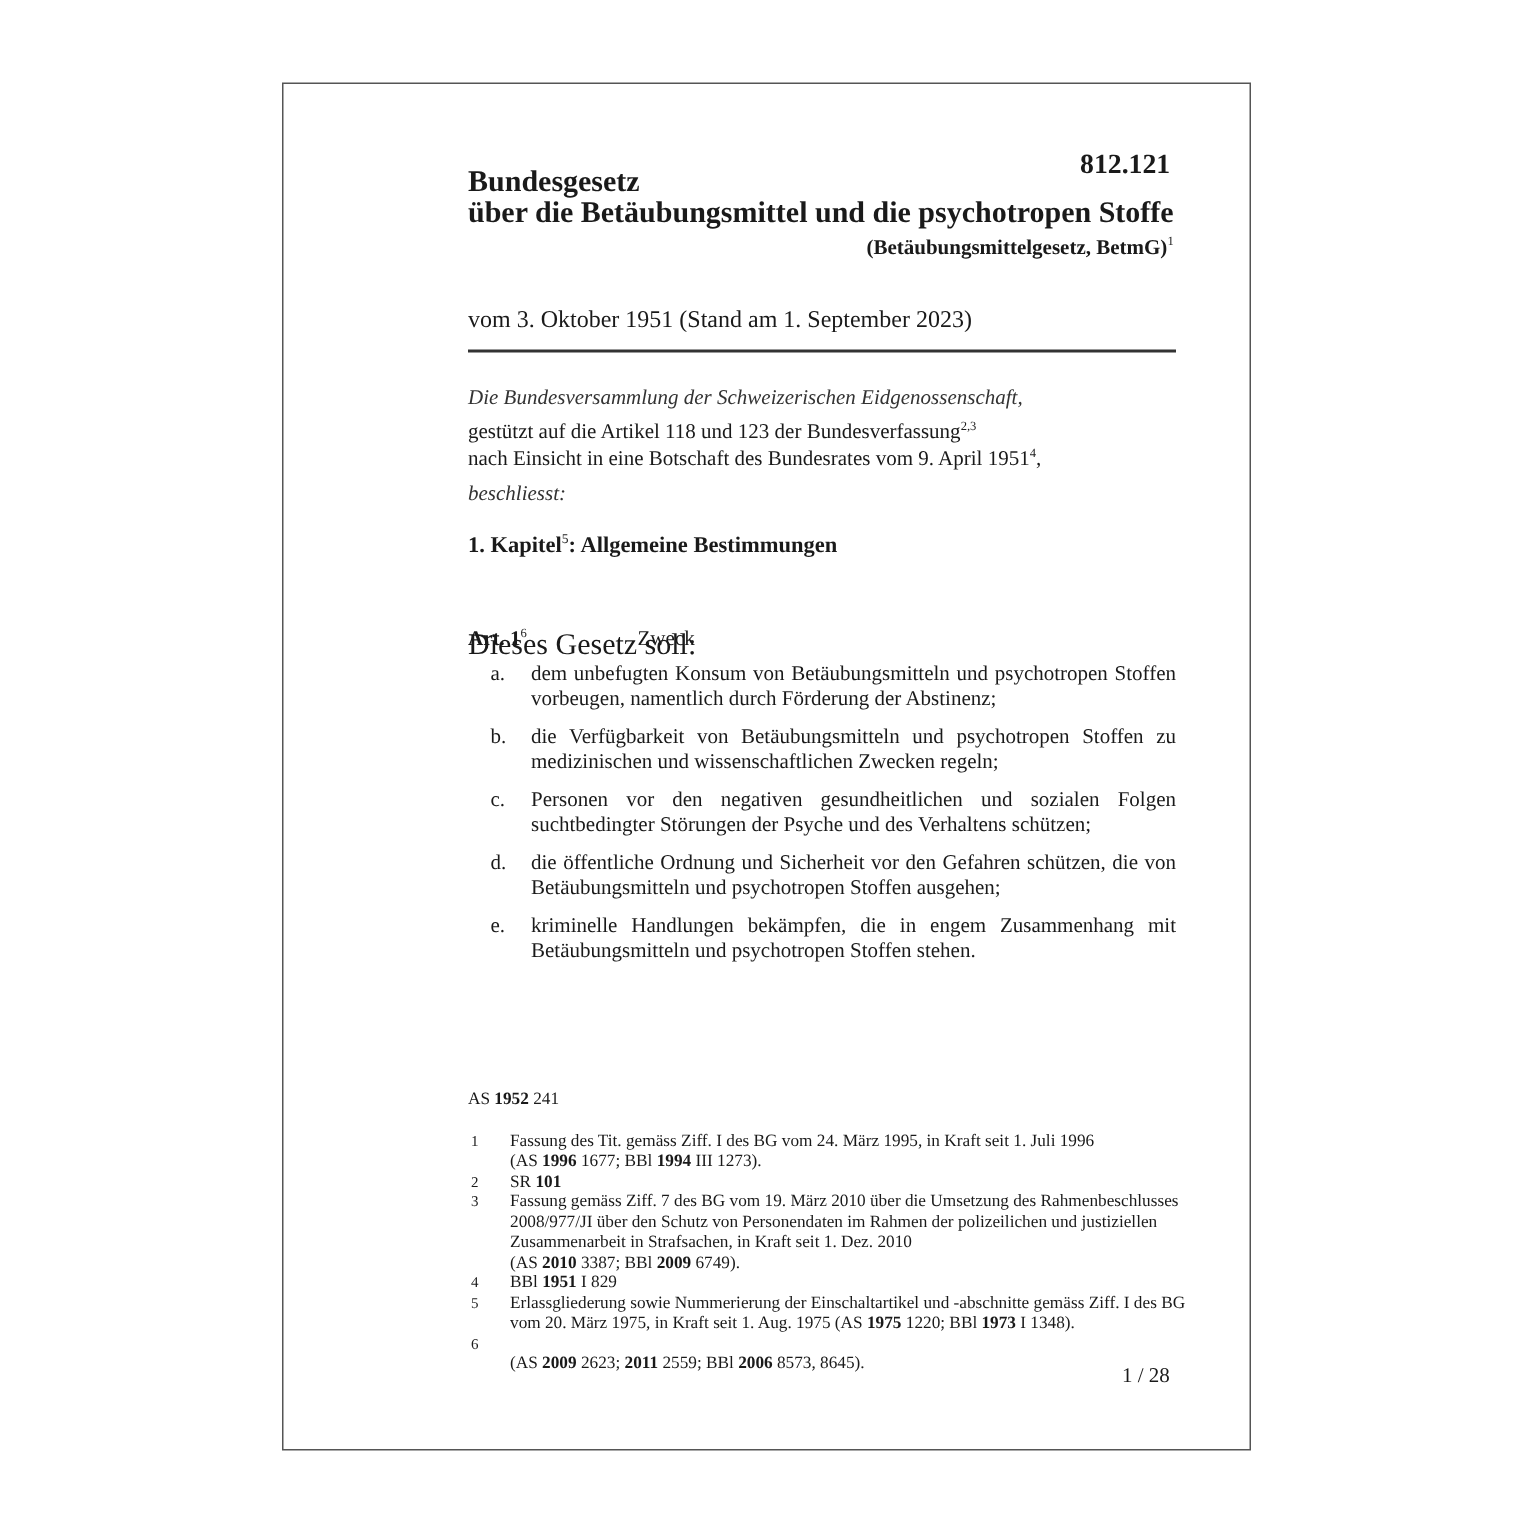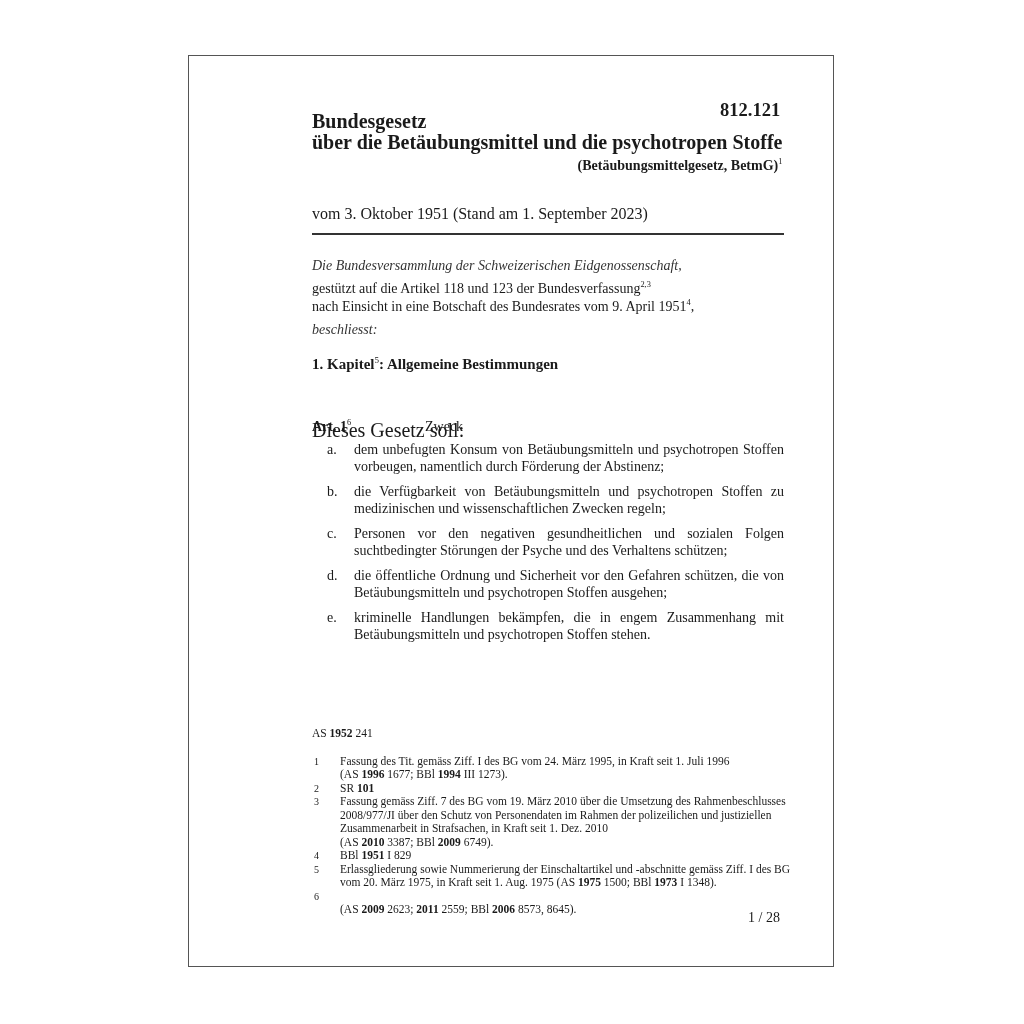--- a/index.html
+++ b/index.html
@@ -107,21 +107,21 @@
     <span class="fn-text"><span>Fassung gemäss Ziff. 7 des BG vom 19. März 2010 über die Umsetzung des Rahmenbeschlusses 2008/977/JI über den Schutz von Personendaten im Rahmen der polizeilichen und justiziellen Zusammenarbeit in Strafsachen, in Kraft seit 1. Dez. 2010</span><br><span>(AS </span><b>2010</b><span> 3387; BBl </span><b>2009</b><span> 6749).</span></span>
   </div>
 
   <div class="fn">
     <span class="fn-num">4</span>
     <span class="fn-text"><span>BBl </span><b>1951</b><span> I 829</span></span>
   </div>
 
   <div class="fn">
     <span class="fn-num">5</span>
-    <span class="fn-text"><span>Erlassgliederung sowie Nummerierung der Einschaltartikel und -abschnitte gemäss Ziff. I des BG vom 20. März 1975, in Kraft seit 1. Aug. 1975 (AS </span><b>1975</b><span> 1500; BBl </span><b>1973</b><span> I 1348).</span></span>
+    <span class="fn-text"><span>Erlassgliederung sowie Nummerierung der Einschaltartikel und -abschnitte gemäss Ziff. I des BG vom 20. März 1975, in Kraft seit 1. Aug. 1975 (AS </span><b>1975</b><span> 1220; BBl </span><b>1973</b><span> I 1348).</span></span>
   </div>
 
   <div class="fn">
     <span class="fn-num">6</span>
     <span class="fn-text"><br><span>(AS </span><b>2009</b><span> 2623; </span><b>2011</b><span> 2559; BBl </span><b>2006</b><span> 8573, 8645).</span></span>
   </div>
 </div>
 
 <div class="abs page-number">1 / 28</div>
 

